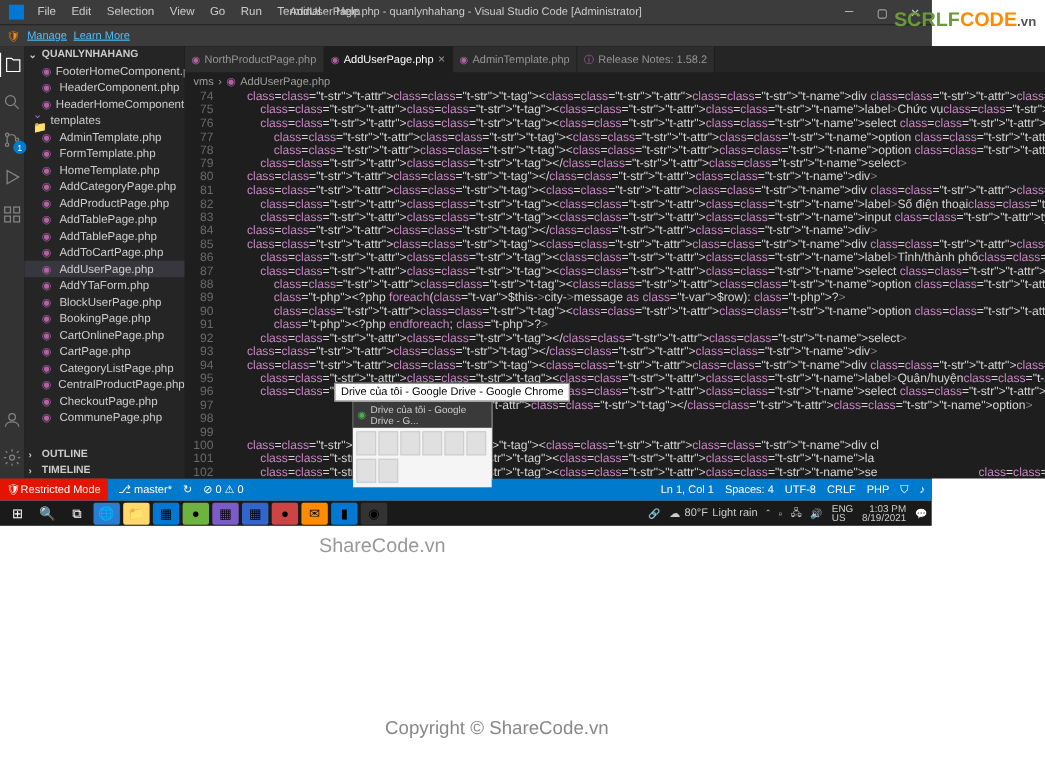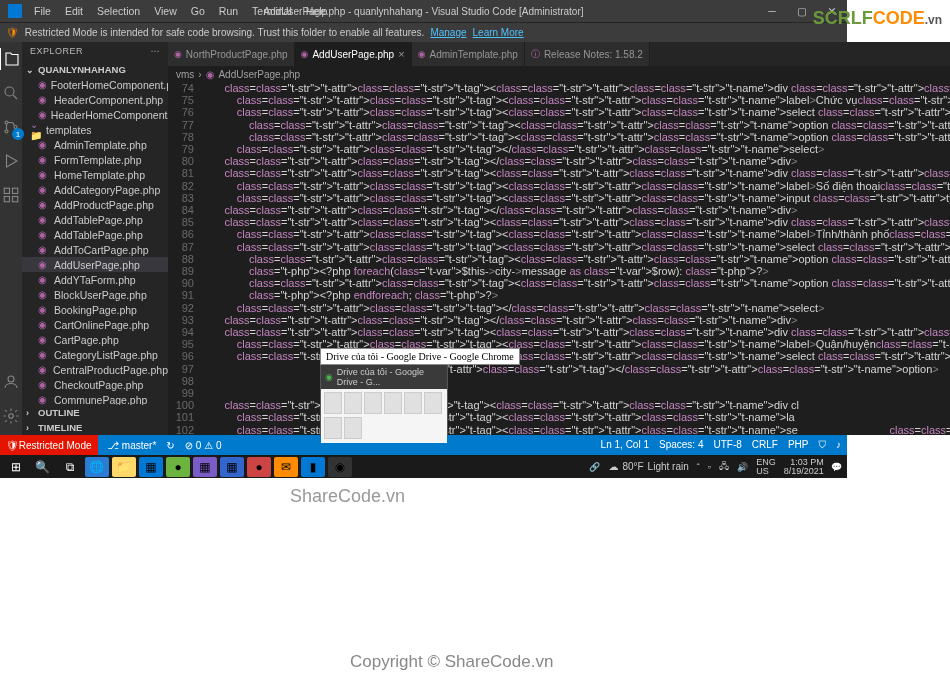--- a/index.html
+++ b/index.html
@@ -49,21 +49,21 @@
 .statusbar .rm { background: #e51400; padding: 0 6px; height: 20px; display: flex; align-items: center; margin-left: -6px; }
 .statusbar .right { margin-left: auto; display: flex; gap: 10px; }
 .taskbar { height: 23px; width: 847px; background: #1a1a1a; display: flex; align-items: center; padding: 0 4px; gap: 3px; }
 .taskbar .tico { width: 24px; height: 20px; display: flex; align-items: center; justify-content: center; border-radius: 2px; cursor: pointer; font-size: 12px; }
 .taskbar .tray { margin-left: auto; display: flex; align-items: center; gap: 8px; color: #ccc; font-size: 9px; }
 .taskbar .weather { display: flex; align-items: center; gap: 4px; color: #ccc; font-size: 10px; }
 .sharecode-logo { position: absolute; top: 8px; right: 8px; font-size: 18px; font-weight: bold; color: #5a8a3a; }
 .sharecode-logo .c { color: #ff8c00; }
 .watermark1 { position: absolute; top: 486px; left: 290px; font-size: 18px; color: #999; }
 .watermark2 { position: absolute; top: 652px; left: 350px; font-size: 17px; color: #888; }
-.tooltip { position: absolute; background: #fff; color: #000; border: 1px solid #888; padding: 2px 5px; font-size: 10px; top: 348px; left: 320px; z-index: 10; font-family: Liberation Serif, serif; }
+.tooltip { position: absolute; background: #fff; color: #000; border: 1px solid #888; padding: 2px 5px; font-size: 10px; top: 348px; left: 304px; z-index: 10; }
 .thumb { position: absolute; top: 364px; left: 320px; width: 128px; height: 72px; background: #fff; border: 1px solid #555; z-index: 9; }
 .thumb-title { background: #3a3a3a; color: #ccc; font-size: 9px; padding: 2px 4px; display: flex; align-items: center; gap: 4px; }
 .thumb-body { height: 54px; background: #f5f5f5; display: flex; flex-wrap: wrap; padding: 3px; gap: 2px; }
 .thumb-body div { width: 18px; height: 22px; background: #e0e0e0; border: 1px solid #ccc; }
 svg { display: block; }
 </style>
 </head>
 <body>
 
 <div class="vscode">
@@ -84,21 +84,20 @@
     <div class="title">AddUserPage.php - quanlynhahang - Visual Studio Code [Administrator]</div>
     <div class="winctrl">
       <span>─</span>
       <span>▢</span>
       <span>✕</span>
     </div>
   </div>
 
   <div class="restriction-bar">
     <span class="shield">🛡</span>
-    <span>Restricted Mode is intended for safe code browsing. Trust this folder to enable all features.</span>
     <span class="link">Manage</span>
     <span class="link">Learn More</span>
   </div>
 
   <div class="main">
     <div class="activity">
       <div class="ico active">
           <svg width="18" height="18" viewBox="0 0 24 24" fill="none" stroke="currentColor" stroke-width="1.5">
             <path d="M4 4h6l2 2h8v14H4z"></path>
           </svg>
@@ -141,24 +140,20 @@
         <div class="ico">
             <svg width="18" height="18" viewBox="0 0 24 24" fill="none" stroke="currentColor" stroke-width="1.5">
               <circle cx="12" cy="12" r="3"></circle>
               <path d="M12 2v3M12 19v3M4.2 4.2l2.1 2.1M17.7 17.7l2.1 2.1M2 12h3M19 12h3M4.2 19.8l2.1-2.1M17.7 6.3l2.1-2.1"></path>
             </svg>
           </div>
       </div>
     </div>
 
     <div class="sidebar">
-      <div class="sidebar-header">
-        <span>EXPLORER</span>
-        <span>⋯</span>
-      </div>
       <div class="sidebar-section">
         <span class="chev">⌄</span>
         <span>QUANLYNHAHANG</span>
       </div>
       <div class="filelist" id="filelist">
           <div class="file">
             <span class="fi php">◉</span>
             <span>FooterHomeComponent.php</span>
           </div>
           <div class="file">

